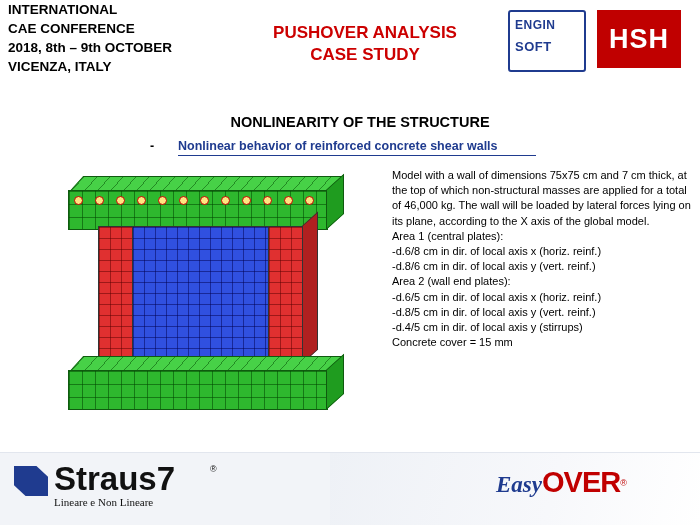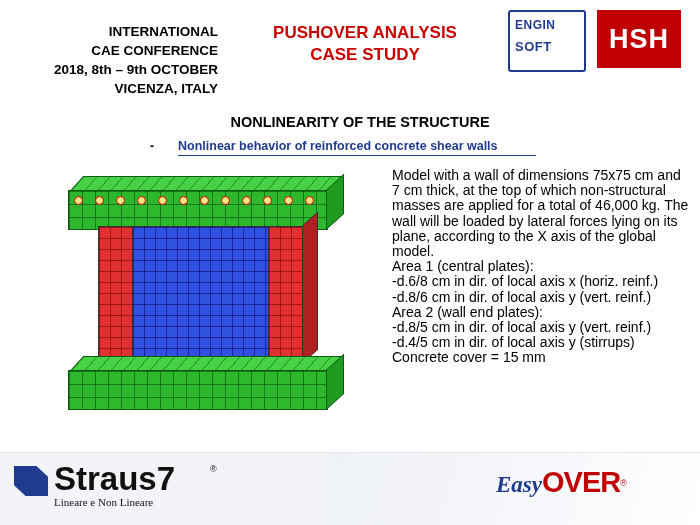--- a/index.html
+++ b/index.html
@@ -7,22 +7,22 @@
     width:700px;height:525px;
     background:#ffffff;
     font-family:"Liberation Sans", sans-serif;
     overflow:hidden;
     position:relative;
   }
   .slide{position:absolute;inset:0;}
 
   
   .conf{
-    position:absolute;left:8px;top:22px;width:210px;
-    text-align:right;color:#000;font-weight:bold;font-size:13.5px;
+    position:absolute;left:8px;top:0;width:210px;
+    text-align:left;color:#000;font-weight:bold;font-size:13.5px;
     line-height:19px;
   }
   .title-main{
     position:absolute;left:240px;top:22px;width:250px;
     text-align:center;color:#cc0000;font-weight:bold;font-size:17px;
     line-height:22px;
   }
   .logo-enginsoft{
     position:absolute;left:508px;top:10px;width:74px;height:58px;
     border:2px solid #1f3b8f;border-radius:3px;background:#fff;
@@ -53,21 +53,21 @@
   .sub-title .dash{position:absolute;left:0;top:0;color:#000;}
   .sub-title .txt{position:absolute;left:28px;top:0;}
   .sub-underline{
     position:absolute;left:178px;top:155px;width:358px;height:1px;
     background:#1f3b8f;
   }
 
   
   .body-text{
     position:absolute;left:392px;top:168px;width:300px;
-    font-size:14px;line-height:15.2px;color:#000;
+    font-size:11px;line-height:15.2px;color:#000;
   }
   .body-text p{margin:0;}
 
   
   .model{position:absolute;left:40px;top:170px;width:345px;height:280px;}
 
   .beam{position:absolute;}
   .beam .front{
     position:absolute;left:0;top:14px;width:258px;height:38px;
     background:#2eb82e;border:1px solid #0f5a0f;
@@ -221,20 +221,21 @@
       <div class="side"></div>
     </div>
   </div>
 
   <div class="body-text">
     <p>Model with a wall of dimensions 75x75 cm and 7 cm thick, at the top of which non-structural masses are applied for a total of 46,000 kg. The wall will be loaded by lateral forces lying on its plane, according to the X axis of the global model.</p>
     <p>Area 1 (central plates):</p>
     <p>-d.6/8 cm in dir. of local axis x (horiz. reinf.)</p>
     <p>-d.8/6 cm in dir. of local axis y (vert. reinf.)</p>
     <p>Area 2 (wall end plates):</p>
+    <p>-d.6/5 cm in dir. of local axis x (horiz. reinf.)</p>
     <p>-d.8/5 cm in dir. of local axis y (vert. reinf.)</p>
     <p>-d.4/5 cm in dir. of local axis y (stirrups)</p>
     <p>Concrete cover = 15 mm</p>
   </div>
 
   <div class="footer-band"></div>
 
   <div class="straus">
     <div class="mark"></div>
     <div class="name">Straus7</div>

